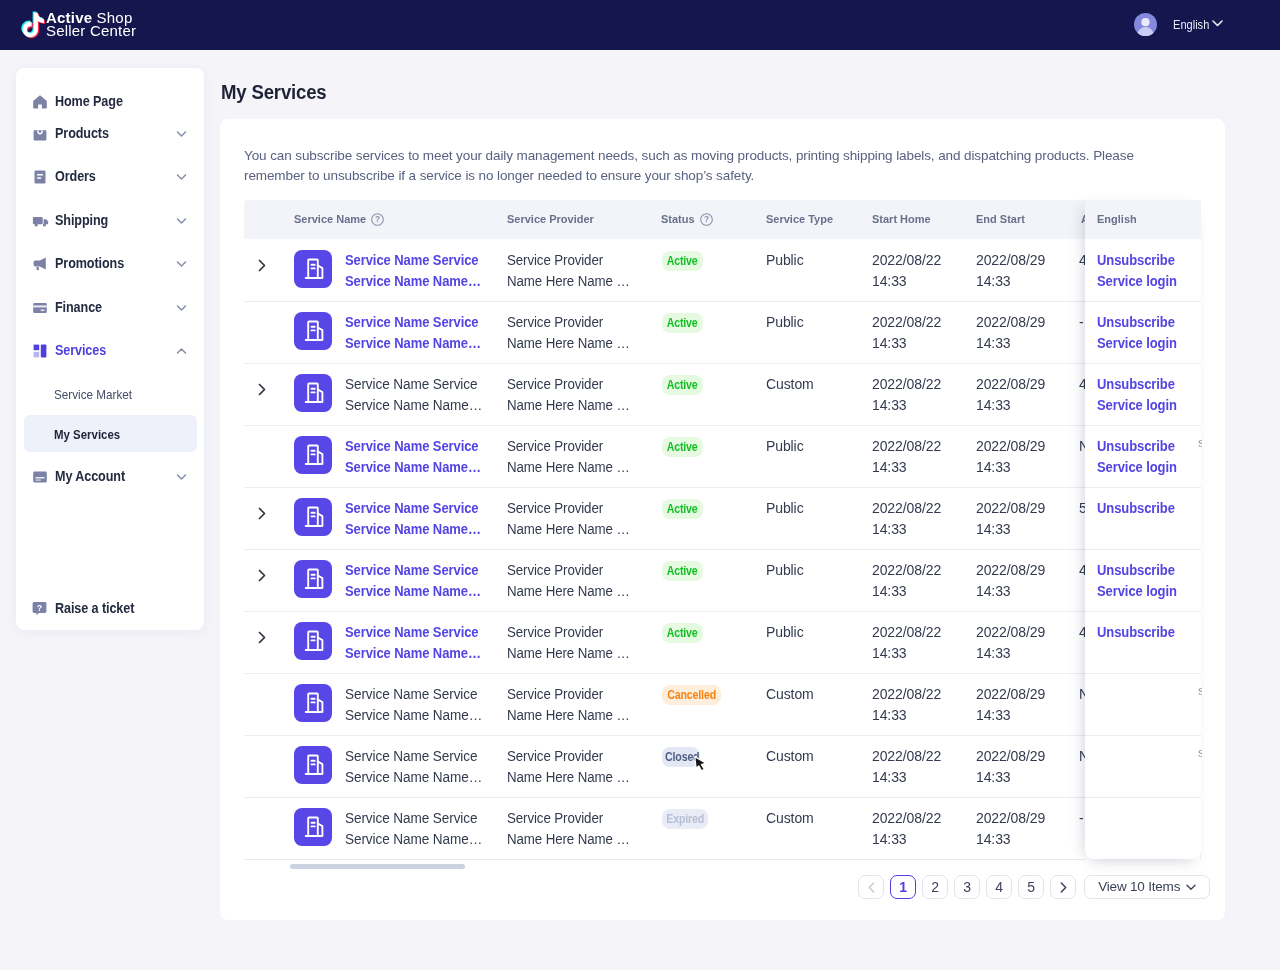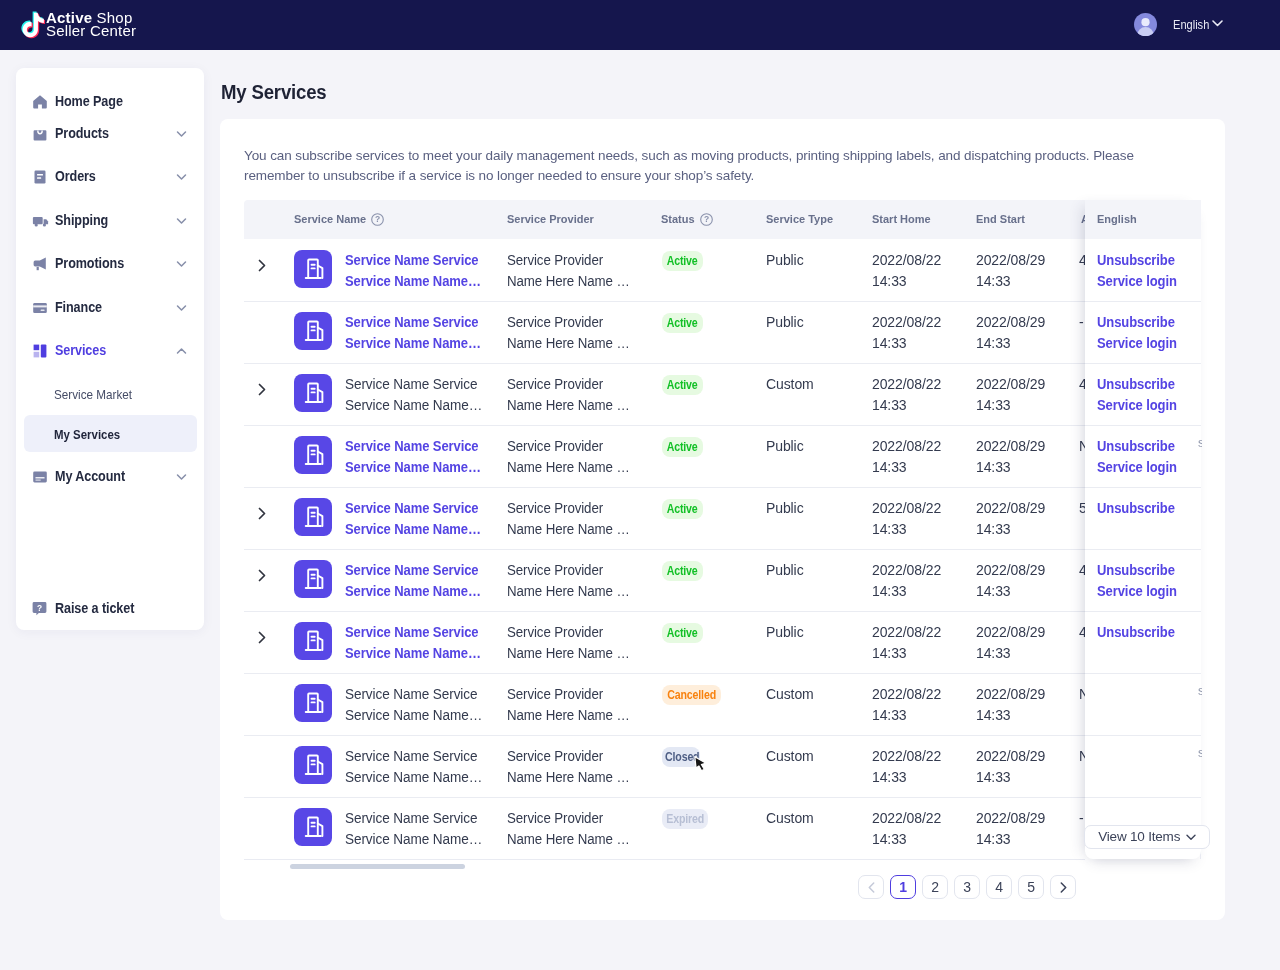--- a/index.html
+++ b/index.html
@@ -369,17 +369,17 @@
       <path d="M5.7 1L1.3 5.5L5.7 10" stroke="#c5cad9" stroke-width="1.5" fill="none" stroke-linecap="round" stroke-linejoin="round"></path>
     </svg></div>
 <div class="pbtn" style="left:890px; top:875px; border-color:#4f3ee0; color:#4f3ee0; font-weight:bold;">1</div>
 <div class="pbtn" style="left:922px; top:875px;">2</div>
 <div class="pbtn" style="left:954px; top:875px;">3</div>
 <div class="pbtn" style="left:986px; top:875px;">4</div>
 <div class="pbtn" style="left:1018px; top:875px;">5</div>
 <div class="pbtn" style="left:1050px; top:875px;"><svg width="7" height="11" viewBox="0 0 7 11" style="margin-top:6px">
       <path d="M1.3 1L5.7 5.5L1.3 10" stroke="#3c4359" stroke-width="1.5" fill="none" stroke-linecap="round" stroke-linejoin="round"></path>
     </svg></div>
-<div class="pbtn" style="left:1084px; top:825px; width:126px; font-size:13.5px;">View 10 Items <svg width="10" height="7" viewBox="0 0 10 7" style="margin-left:2px">
+<div class="pbtn" style="left:1084px; top:875px; width:126px; font-size:13.5px;">View 10 Items <svg width="10" height="7" viewBox="0 0 10 7" style="margin-left:2px">
       <path d="M1 1.2l4 4 4-4" stroke="#3c4359" stroke-width="1.4" fill="none" stroke-linecap="round" stroke-linejoin="round"></path>
     </svg></div>
 <svg class="abs" style="left:694px; top:756px" width="15" height="16" viewBox="0 0 14 15">
 <path d="M0.7 0.7 L11.3 6.7 L6.9 8.0 L9.6 12.4 L7.0 13.8 L4.6 9.4 L1.9 11.3 Z" fill="#161616" stroke="#fff" stroke-width="1.2" stroke-linejoin="round"></path>
 </svg>
 </body></html>

